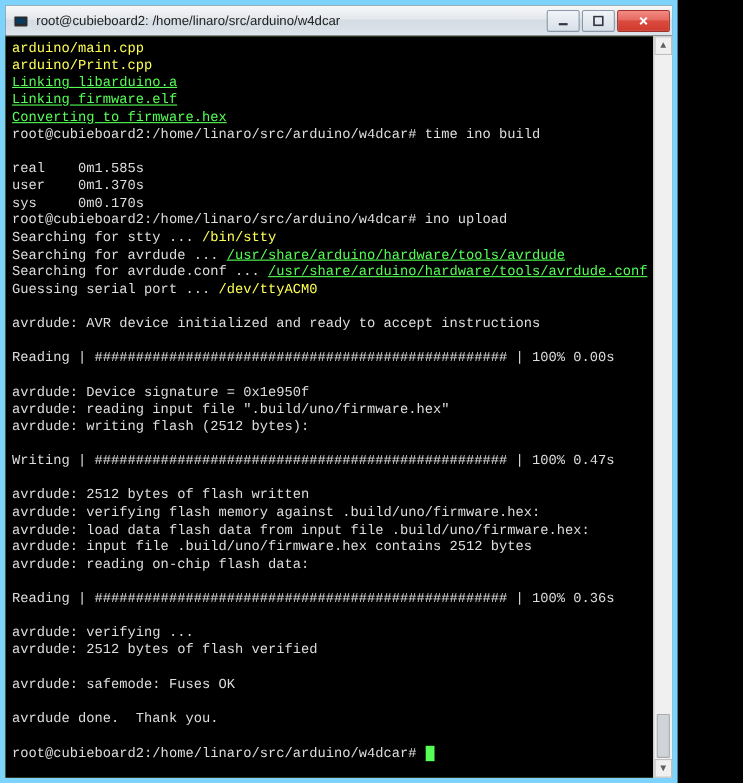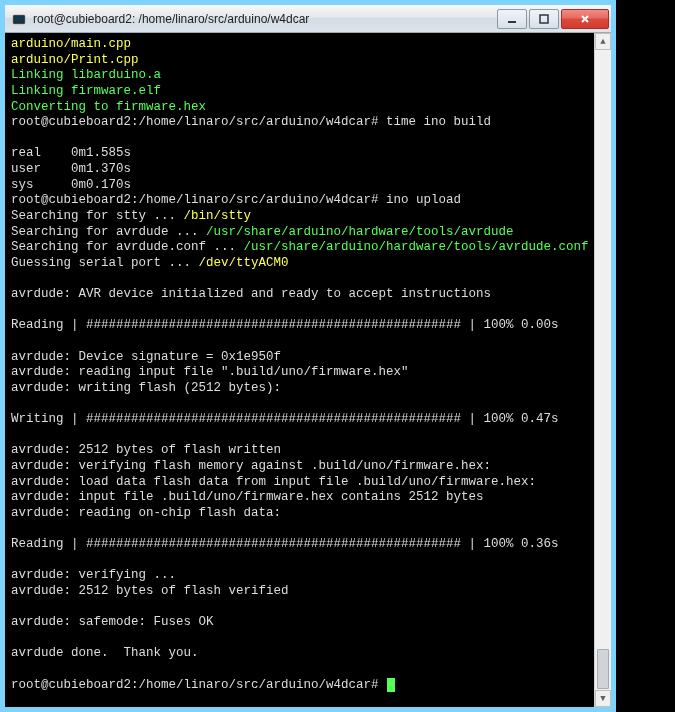--- a/index.html
+++ b/index.html
@@ -105,21 +105,21 @@
     .sb-thumb {
       position: absolute;
       left: 2px; right: 2px;
       bottom: 18px;
       height: 40px;
       background: #d0d4d8;
       border: 1px solid #a8acb0;
       border-radius: 1px;
     }
     .yellow { color: #ffff55; }
-    .green  { color: #55ff55; }
+    .green  { color: #55ff55; text-decoration: underline; }
     .white  { color: #dddddd; text-align: center; }
     .cursor {
       display: inline-block;
       width: 8px;
       height: 14px;
       background: #55ff55;
       vertical-align: text-bottom;
       margin-left: 1px;
     }
   </style>

